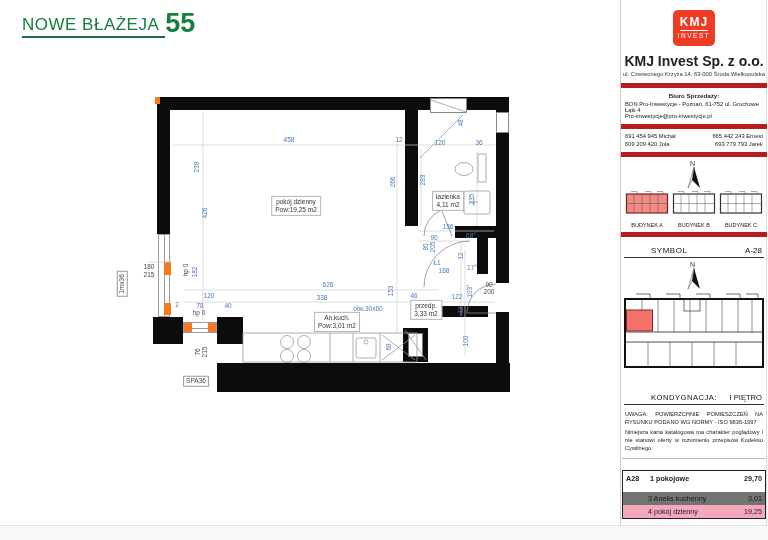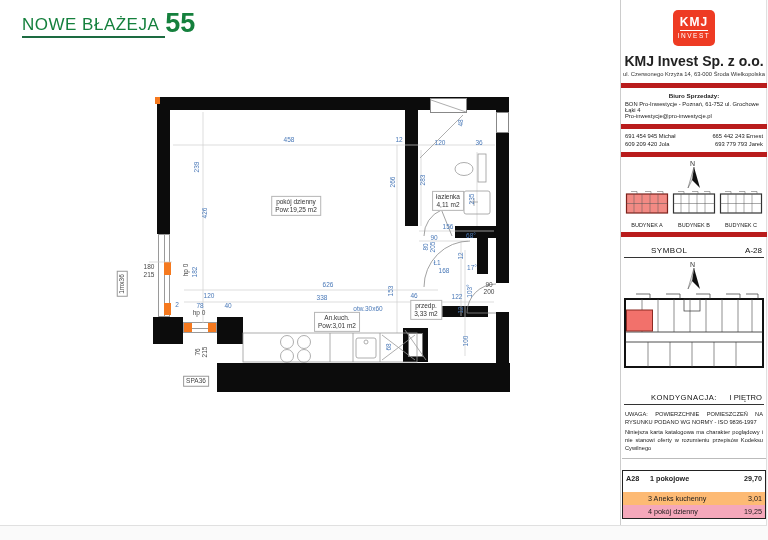--- a/index.html
+++ b/index.html
@@ -279,21 +279,21 @@
     <div class="n2">Niniejsza karta katalogowa ma charakter poglądowy i nie stanowi oferty w rozumieniu przepisów Kodeksu Cywilnego</div>
   </div>
   <div class="atable">
     <div class="ahead">
       <span class="u">A28</span>
       <span class="ty">1 pokojowe</span>
       <span class="tt">29,70</span>
     </div>
     <div class="aspacer"></div>
     <div id="area-rows">
-        <div class="arow" style="background: #fdba74;">
+        <div class="arow" style="background: #737373;">
           <span class="nm">3 Aneks kuchenny</span>
           <span class="ar">3,01</span>
         </div>
         <div class="arow" style="background: rgb(245, 168, 187);">
           <span class="nm">4 pokój dzienny</span>
           <span class="ar">19,25</span>
         </div>
       </div>
   </div>
 </div>

